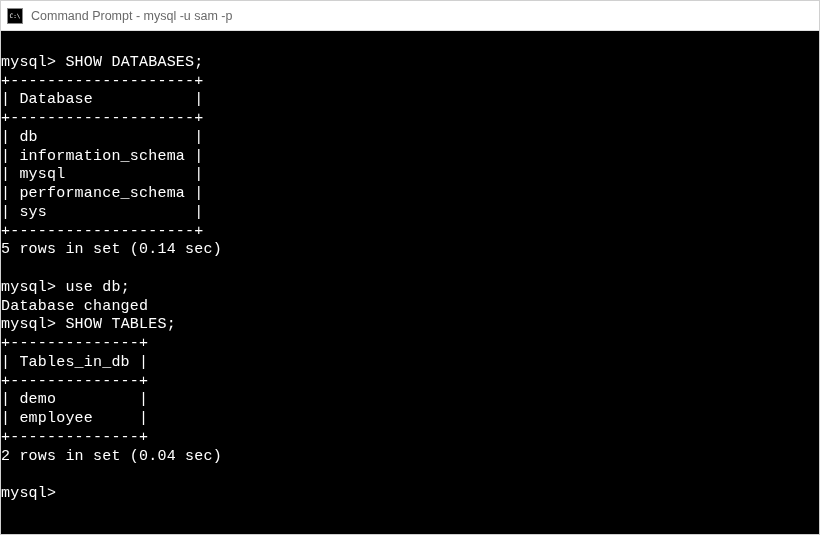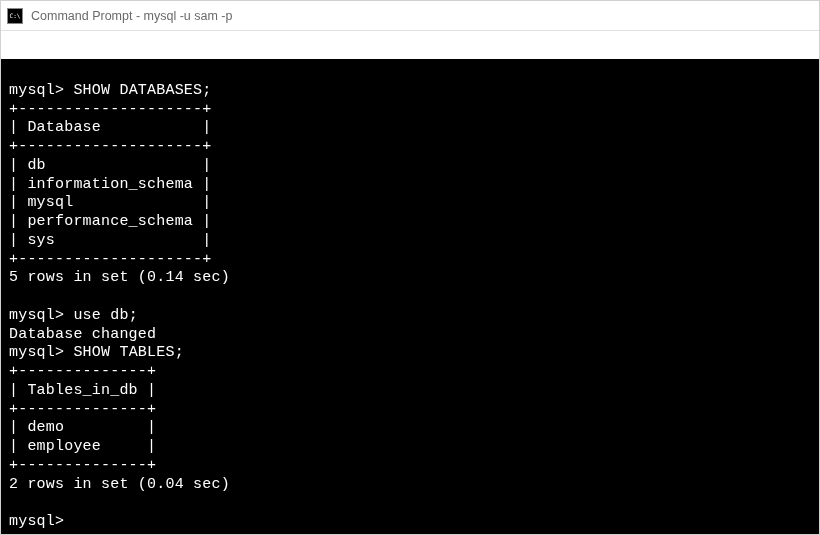--- a/index.html
+++ b/index.html
@@ -13,21 +13,20 @@
       background: #ffffff;
       font-family: "Segoe UI", Tahoma, sans-serif;
       overflow: hidden;
     }
     .window {
       width: 100%;
       height: 100%;
       display: flex;
       flex-direction: column;
       border: 1px solid #d0d0d0;
-      gap: 28px;
     }
     .titlebar {
       height: 30px;
       background: #ffffff;
       display: flex;
       align-items: center;
       padding: 0 6px;
       border-bottom: 1px solid #e0e0e0;
       gap: 8px;
     }
@@ -53,21 +52,21 @@
       font-size: 12.5px;
       font-weight: 400;
     }
     .terminal {
       flex: 1;
       background: #000000;
       color: #ffffff;
       font-family: Consolas, "Courier New", monospace;
       font-size: 15px;
       line-height: 1.25;
-      padding: 4px 0 4px 8px;
+      padding: 4px 0 4px 0;
       white-space: pre;
       overflow: hidden;
       letter-spacing: 0.2px;
     }
     .line {
       min-height: 1.25em;
     }
   </style>
 </head>
 <body>

